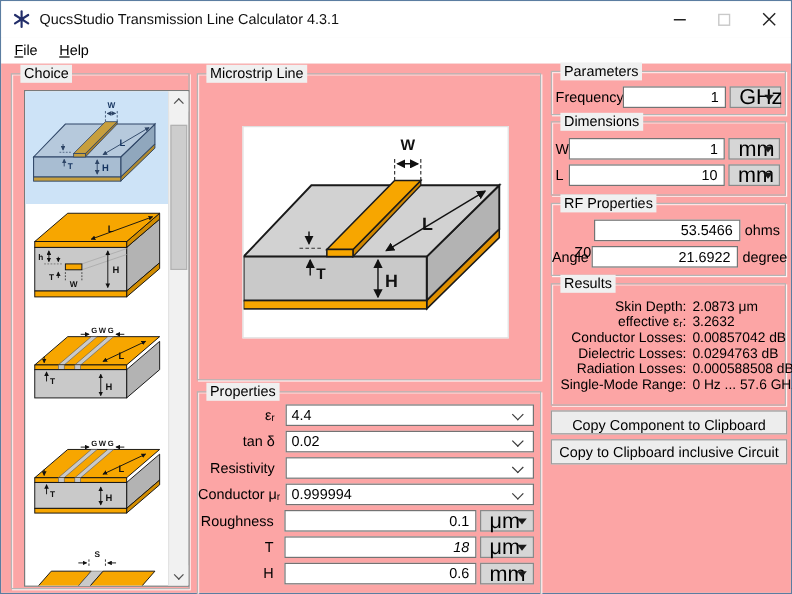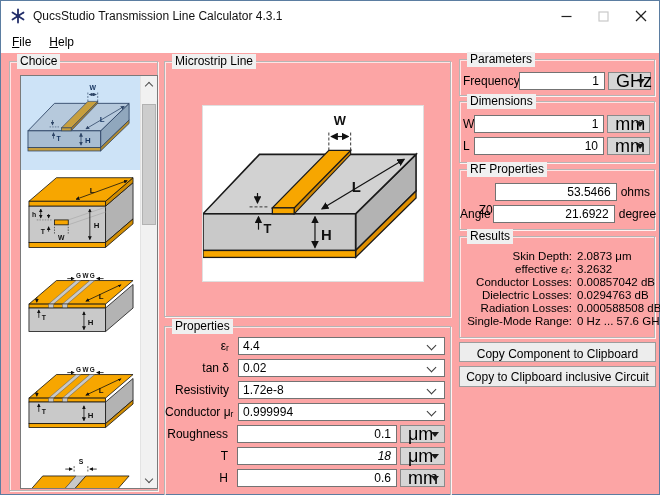--- a/index.html
+++ b/index.html
@@ -316,21 +316,20 @@
       <div class="row">
         <span class="plabel">tan δ</span>
         <div class="combo" style="flex:1;">
           <input value="0.02" style="">
           <span class="chev"></span>
         </div>
       </div>
       <div class="row">
         <span class="plabel">Resistivity</span>
         <div class="combo" style="flex:1;">
-          <input value="1.72e-8" style="">
           <span class="chev"></span>
         </div>
       </div>
       <div class="row">
         <span class="plabel">Conductor μᵣ</span>
         <div class="combo" style="flex:1;">
           <input value="0.999994" style="">
           <span class="chev"></span>
         </div>
       </div>

